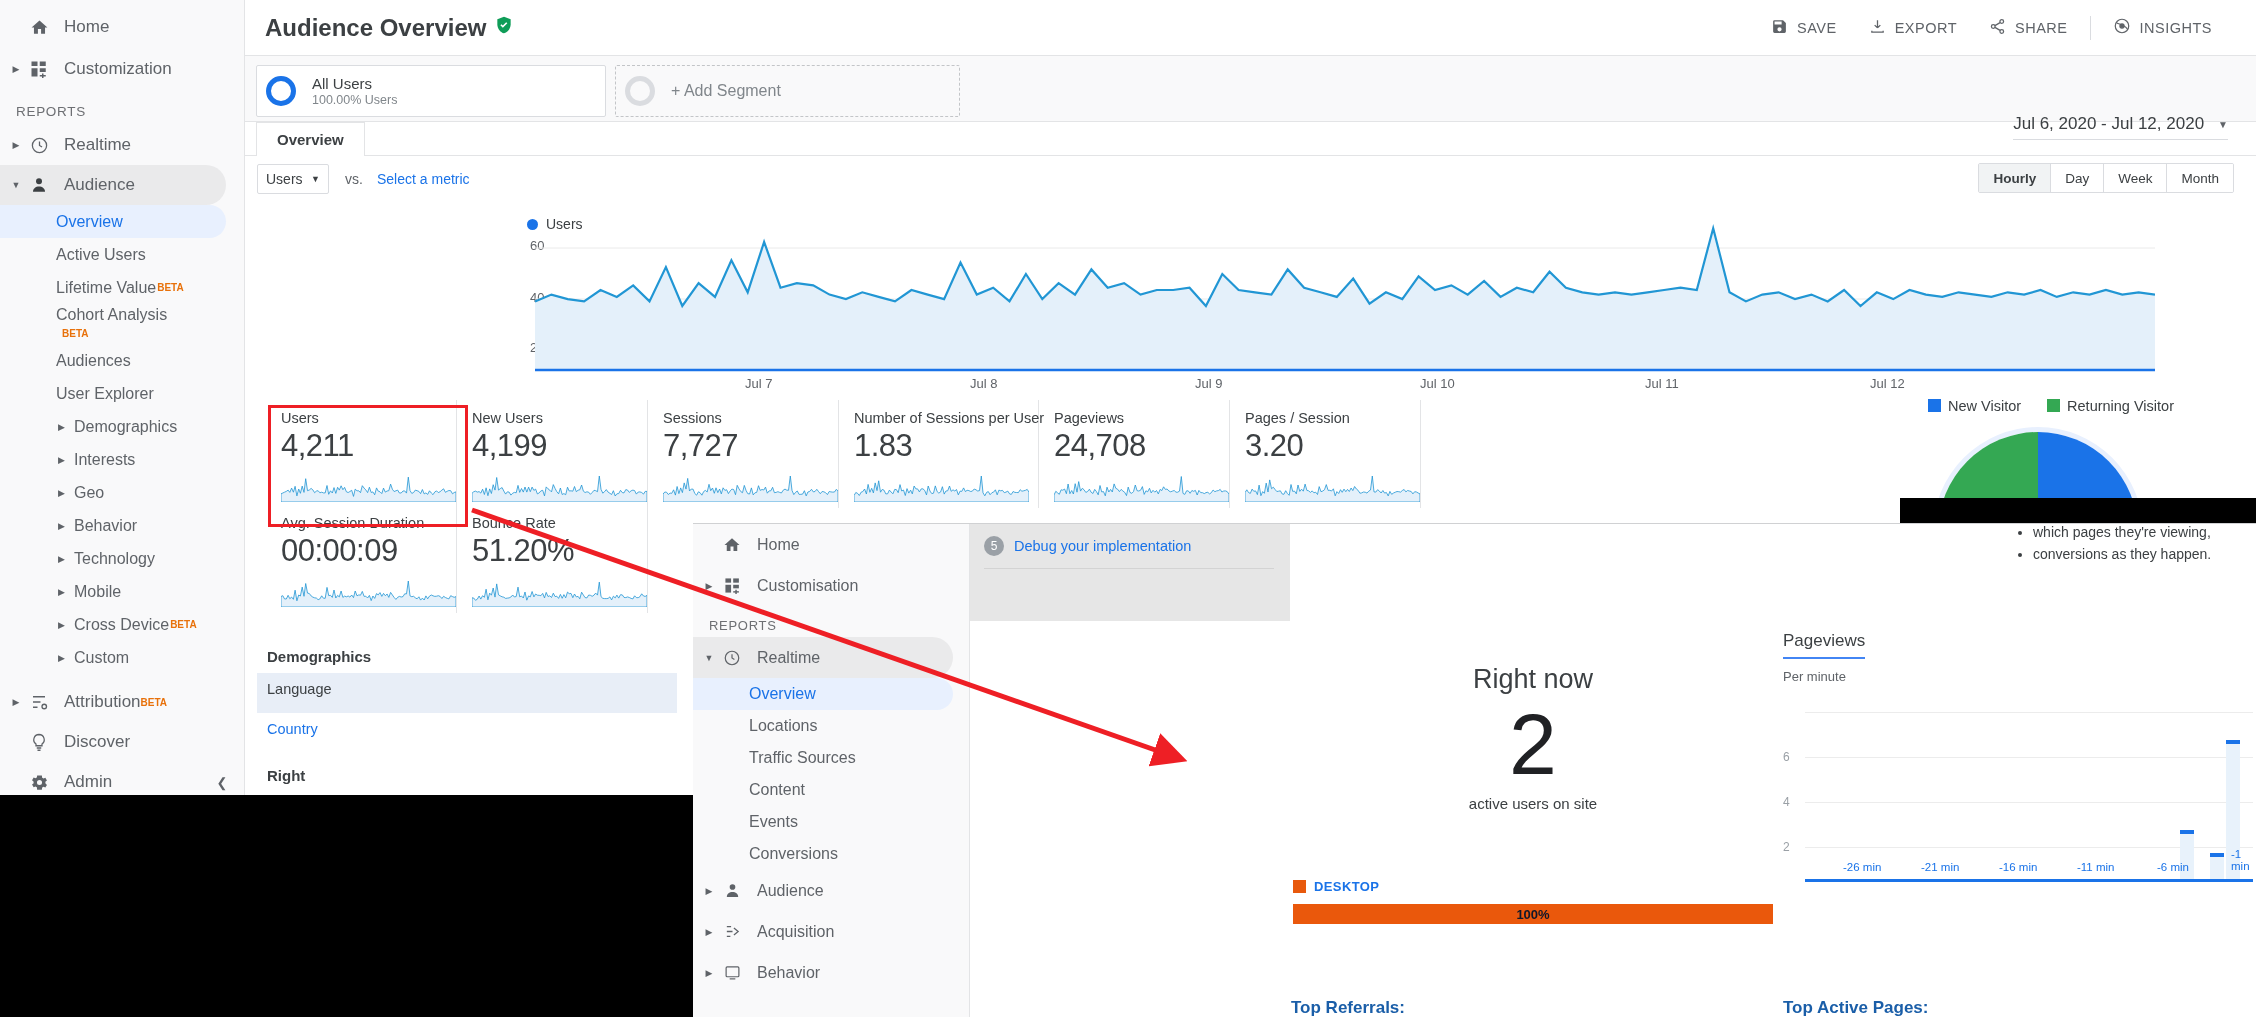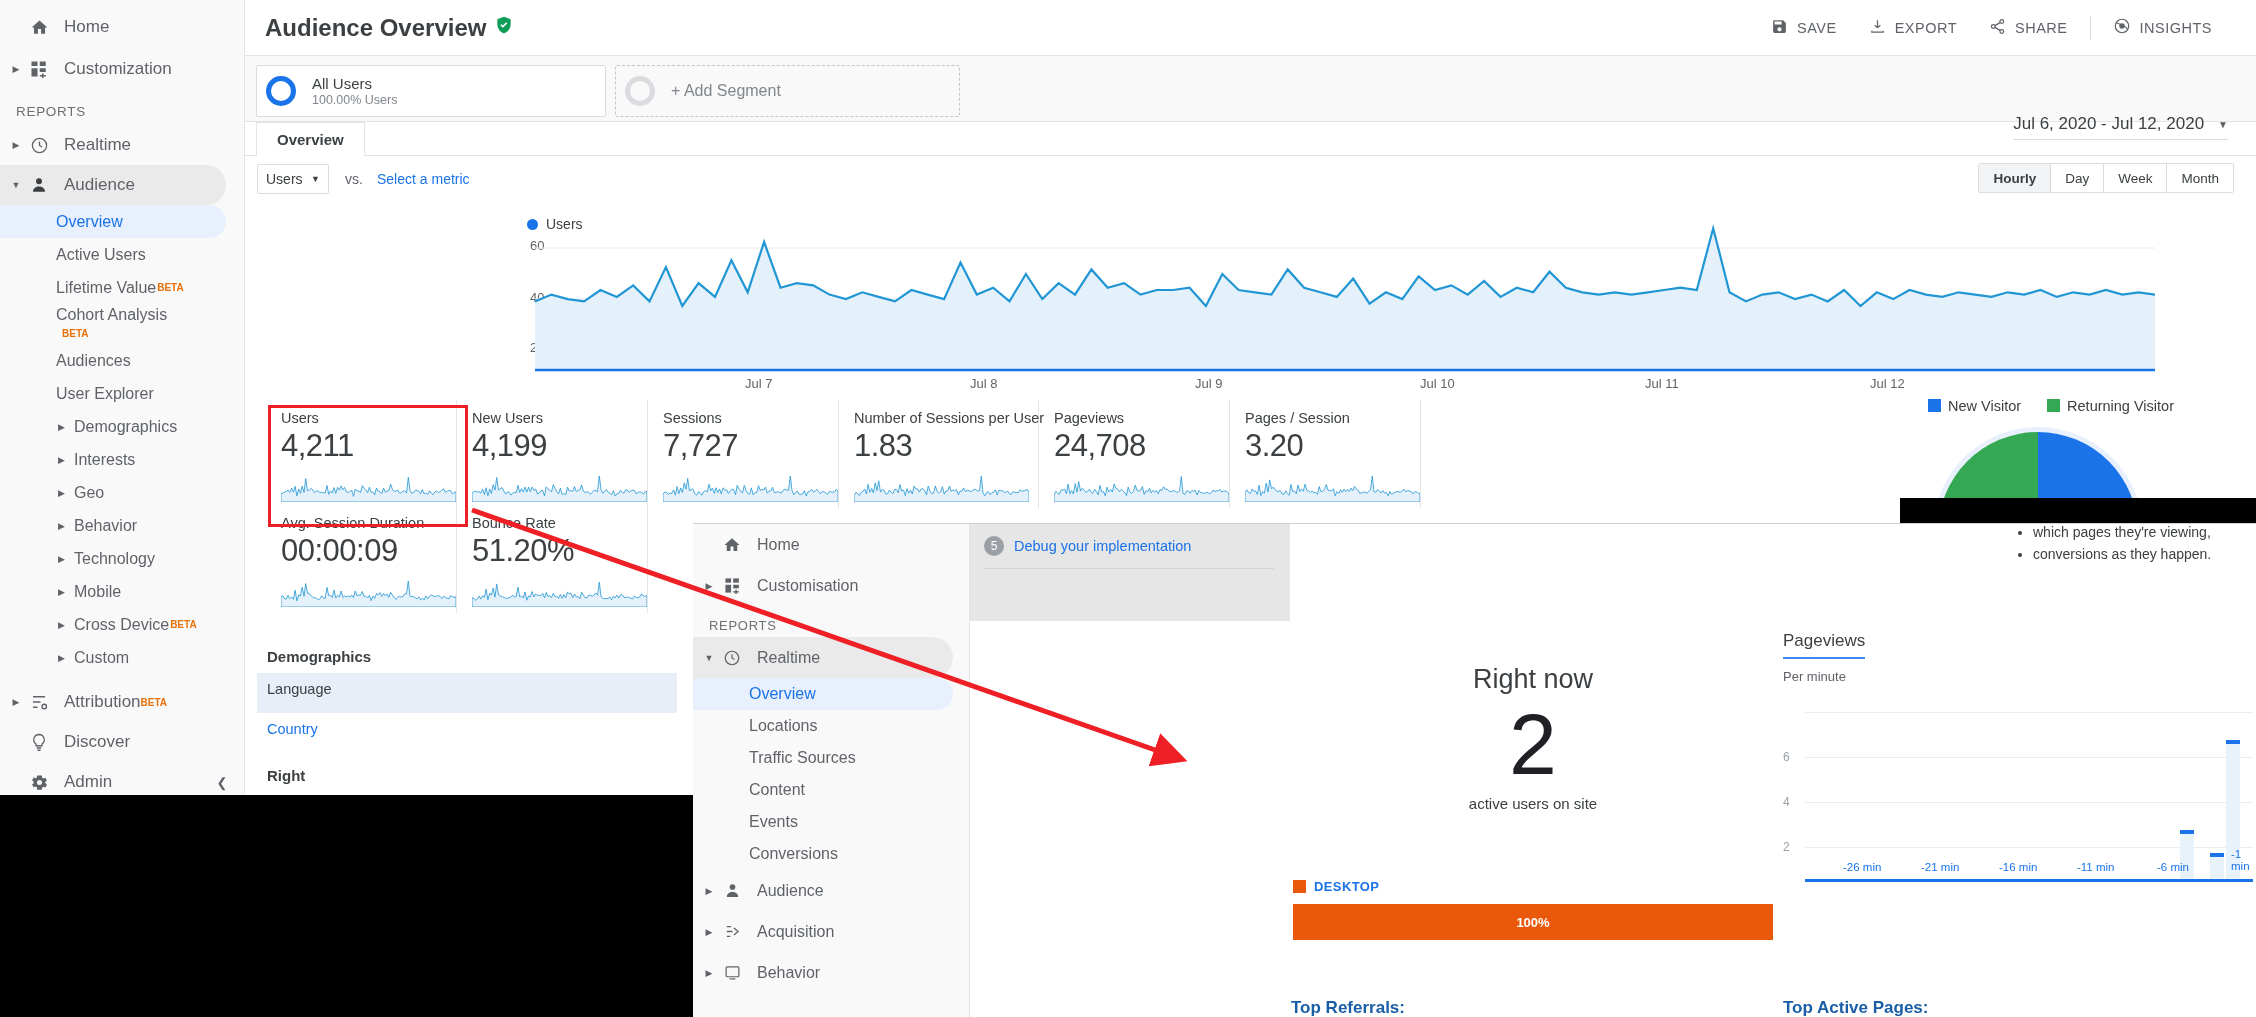--- a/index.html
+++ b/index.html
@@ -210,21 +210,21 @@
   .bullets li { margin-bottom: 6px; }
 
   .rightnow { position:absolute; left: 600px; top: 140px; width: 480px; text-align:center; }
   .rightnow .t1 { font-size: 27px; color:#3c4043; }
   .rightnow .big { font-size: 86px; color:#202124; line-height: 1.05; margin-top: 4px; }
   .rightnow .t2 { font-size: 15px; color:#3c4043; margin-top: 6px; }
   .deskwrap { position:absolute; left: 600px; top: 355px; width: 480px; }
   .desk-label { font-size: 13px; font-weight:bold; color:#1a73e8; letter-spacing:.4px; display:flex; align-items:center; gap:8px;}
   .desk-sw { width: 13px; height: 13px; background:#e8590c; display:inline-block; }
   .desk-bar {
-    margin-top: 10px; height: 36px; background:#ea580c; color:#ffffff; font-size: 13px; font-weight:bold;
+    margin-top: 10px; height: 20px; background:#ea580c; color:#0f172a; font-size: 13px; font-weight:bold;
     display:flex; align-items:center; justify-content:center;
   }
   .tbl-title { font-size: 17px; font-weight:bold; color:#1a5ea8; border-bottom: 2px solid #1a5ea8; display:inline-block;margin-top:12px; }
   .rt-table { width: 100%; border-collapse: collapse; font-size: 14px; }
   .rt-table th {
     text-align:left; font-size: 13.5px; color:#3c4043; border-bottom:1px solid #d9d9d9;
     padding: 8px 10px; font-weight:bold; background:#fff;
   }
 
   .pv-panel { position:absolute; left: 1090px; top: 107px; width: 470px; }

